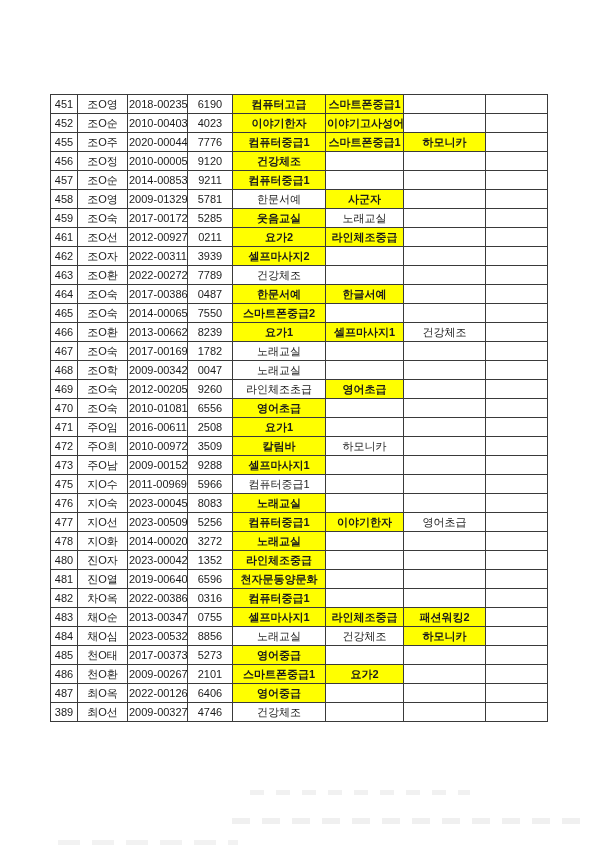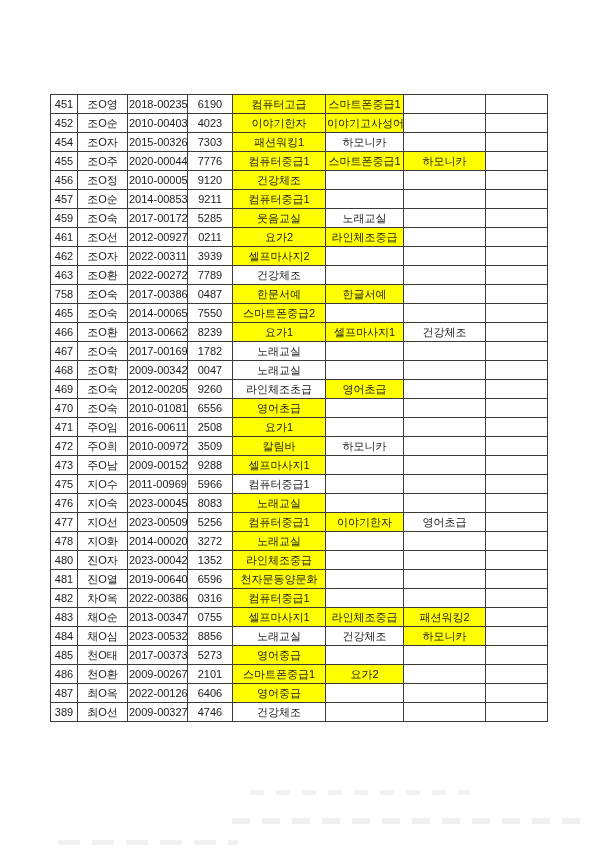--- a/index.html
+++ b/index.html
@@ -21,21 +21,21 @@
     height:18px;
     padding:0 1px;
     font-size:11px;
     color:#1b1b1b;
     text-align:center;
     vertical-align:middle;
     white-space:nowrap;
     overflow:hidden;
     letter-spacing:0px;
   }
-  td.hl{background:#ffff00;}
+  td.hl{background:#ffff00;font-weight:bold;}
   td.num{font-size:11px;}
   
   .smudge{position:absolute;pointer-events:none;}
   .smudge-1{
     left:250px;top:790px;width:220px;height:5px;
     background:repeating-linear-gradient(90deg,rgba(0,0,0,0.055) 0 14px,rgba(0,0,0,0) 14px 26px);
   }
   .smudge-2{
     left:232px;top:818px;width:356px;height:6px;
     background:repeating-linear-gradient(90deg,rgba(0,0,0,0.06) 0 18px,rgba(0,0,0,0) 18px 30px);
@@ -75,30 +75,20 @@
           <td class="num">452</td>
           <td>조O순</td>
           <td class="num">2010-00403</td>
           <td class="num">4023</td>
           <td class="hl">이야기한자</td>
           <td class="hl">이야기고사성어</td>
           <td></td>
           <td></td>
         </tr>
         <tr>
-          <td class="num">454</td>
-          <td>조O자</td>
-          <td class="num">2015-00326</td>
-          <td class="num">7303</td>
-          <td class="hl">패션워킹1</td>
-          <td>하모니카</td>
-          <td></td>
-          <td></td>
-        </tr>
-        <tr>
           <td class="num">455</td>
           <td>조O주</td>
           <td class="num">2020-00044</td>
           <td class="num">7776</td>
           <td class="hl">컴퓨터중급1</td>
           <td class="hl">스마트폰중급1</td>
           <td class="hl">하모니카</td>
           <td></td>
         </tr>
         <tr>
@@ -115,20 +105,30 @@
           <td class="num">457</td>
           <td>조O순</td>
           <td class="num">2014-00853</td>
           <td class="num">9211</td>
           <td class="hl">컴퓨터중급1</td>
           <td></td>
           <td></td>
           <td></td>
         </tr>
         <tr>
+          <td class="num">458</td>
+          <td>조O영</td>
+          <td class="num">2009-01329</td>
+          <td class="num">5781</td>
+          <td>한문서예</td>
+          <td class="hl">사군자</td>
+          <td></td>
+          <td></td>
+        </tr>
+        <tr>
           <td class="num">459</td>
           <td>조O숙</td>
           <td class="num">2017-00172</td>
           <td class="num">5285</td>
           <td class="hl">웃음교실</td>
           <td>노래교실</td>
           <td></td>
           <td></td>
         </tr>
         <tr>
@@ -155,21 +155,21 @@
           <td class="num">463</td>
           <td>조O환</td>
           <td class="num">2022-00272</td>
           <td class="num">7789</td>
           <td>건강체조</td>
           <td></td>
           <td></td>
           <td></td>
         </tr>
         <tr>
-          <td class="num">758</td>
+          <td class="num">464</td>
           <td>조O숙</td>
           <td class="num">2017-00386</td>
           <td class="num">0487</td>
           <td class="hl">한문서예</td>
           <td class="hl">한글서예</td>
           <td></td>
           <td></td>
         </tr>
         <tr>
           <td class="num">465</td>

